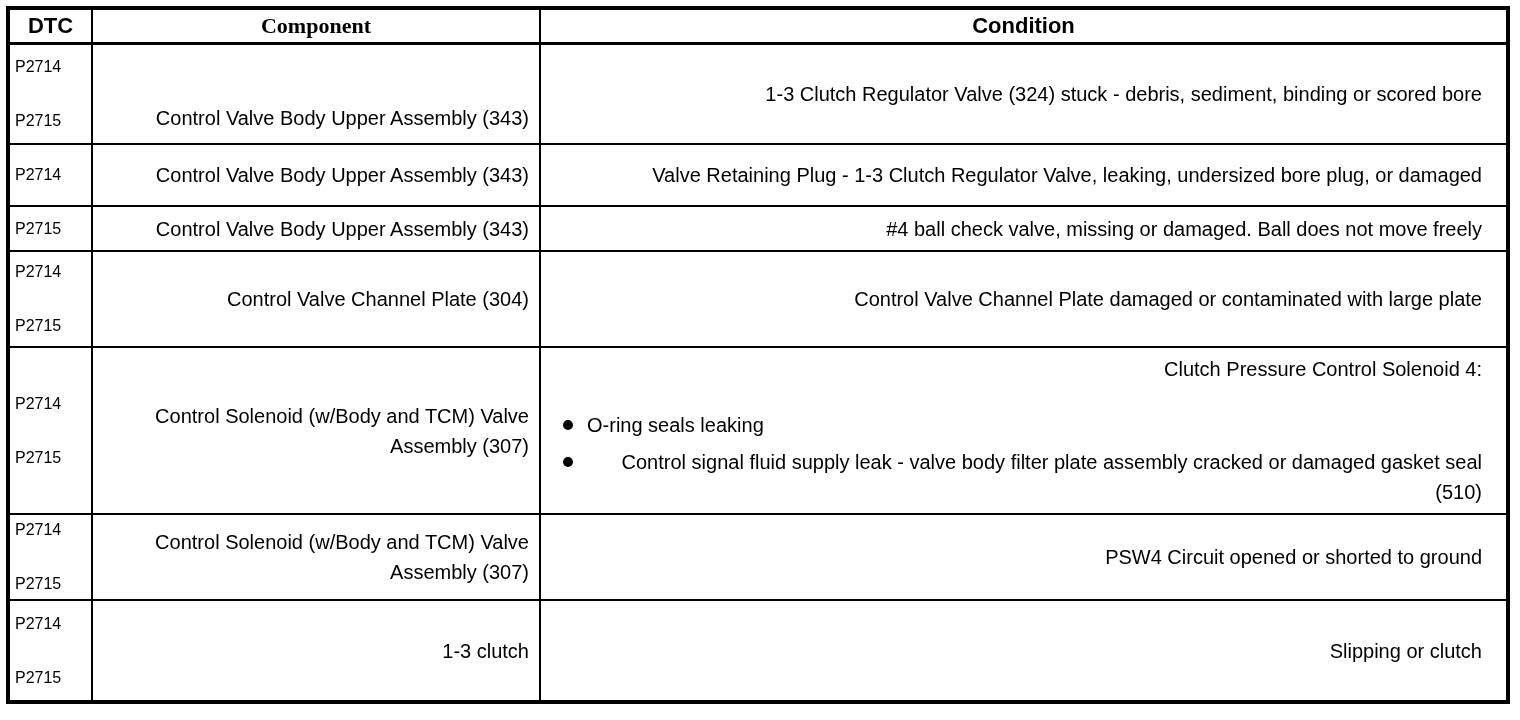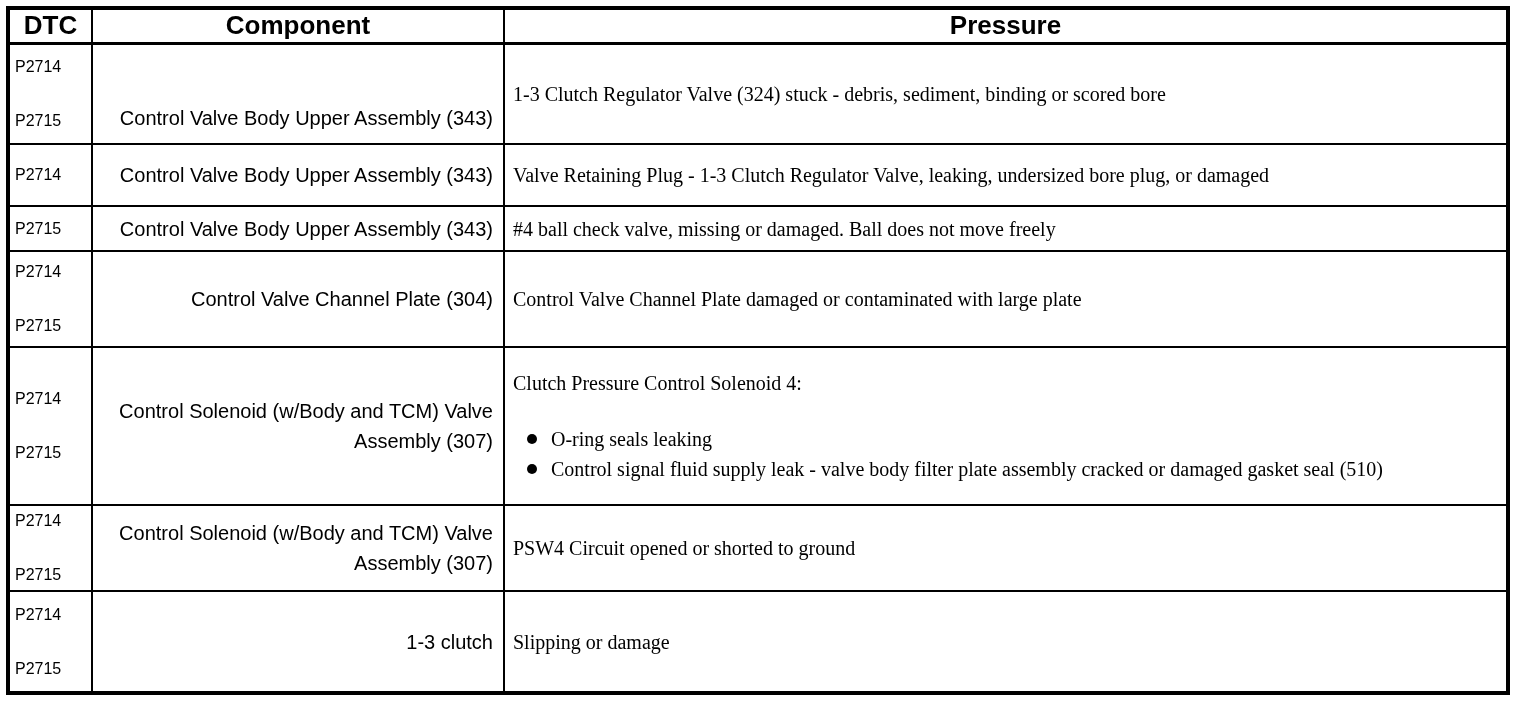--- a/index.html
+++ b/index.html
@@ -18,26 +18,26 @@
     border: 4px solid #000;
   }
   th, td {
     border: 2px solid #000;
     vertical-align: middle;
     font-size: 20px;
   }
   thead th {
     height: 35px;
     font-weight: bold;
-    font-size: 26px;
+    font-size: 22px;
     text-align: center;
     border-bottom: 3px solid #000;
   }
   .col-dtc { width: 84px; }
-  .col-component { width: 412px; }
+  .col-component { width: 448px; font-family: Liberation Serif, serif; }
   
   .row-0 td { height: 101px; }
   .row-1 td { height: 62px; }
   .row-2 td { height: 45px; }
   .row-3 td { height: 96px; }
   .row-4 td { height: 158px; }
   .row-5 td { height: 86px; }
   .row-6 td { height: 102px; }
 
   td.dtc-cell { padding-left: 5px; text-align: left; }
@@ -49,53 +49,52 @@
     text-align: right;
     line-height: 30px;
     padding: 0 10px;
   }
   td.component-cell.bottom-align {
     vertical-align: bottom;
     padding-bottom: 10px;
   }
 
   td.condition-cell {
-    text-align: left;
+    text-align: right;
     padding: 6px 24px 6px 8px;
     line-height: 30px;
-    font-family: Liberation Serif, serif;
   }
   .condition-intro { line-height: 30px; }
   .bullet-list {
     margin-top: 26px;
     margin-left: 14px;
     display: flex;
     flex-direction: column;
-    gap: 0;
+    gap: 7px;
   }
   .bullet-item { display: flex; gap: 14px; }
   .bullet-icon {
     flex: 0 0 auto;
     width: 10px; height: 10px;
     border-radius: 50%;
     background: #000;
     margin-top: 10px;
   }
   .bullet-text { line-height: 30px; }
 </style>
 </head>
 <body>
 
 <div class="page">
   <table class="dtc-table">
     <thead>
       <tr>
         <th class="col-dtc">DTC</th>
         <th class="col-component">Component</th>
-        <th class="col-condition">Pressure</th>
+        <th class="col-condition">Condition</th>
       </tr>
     </thead>
     <tbody>
         <tr class="row-0">
           <td class="dtc-cell">
             <div class="dtc-wrap multi">
               <div class="dtc-code">P2714</div>
               <div class="dtc-code">P2715</div>
             </div>
           </td>
@@ -174,18 +173,18 @@
         </tr>
         <tr class="row-6">
           <td class="dtc-cell">
             <div class="dtc-wrap multi">
               <div class="dtc-code">P2714</div>
               <div class="dtc-code">P2715</div>
             </div>
           </td>
           <td class="component-cell">1-3 clutch</td>
           <td class="condition-cell">
-            <div class="condition-text">Slipping or damage</div>
+            <div class="condition-text">Slipping or clutch</div>
           </td>
         </tr>
       </tbody>
   </table>
 </div>
 
 </body></html>

